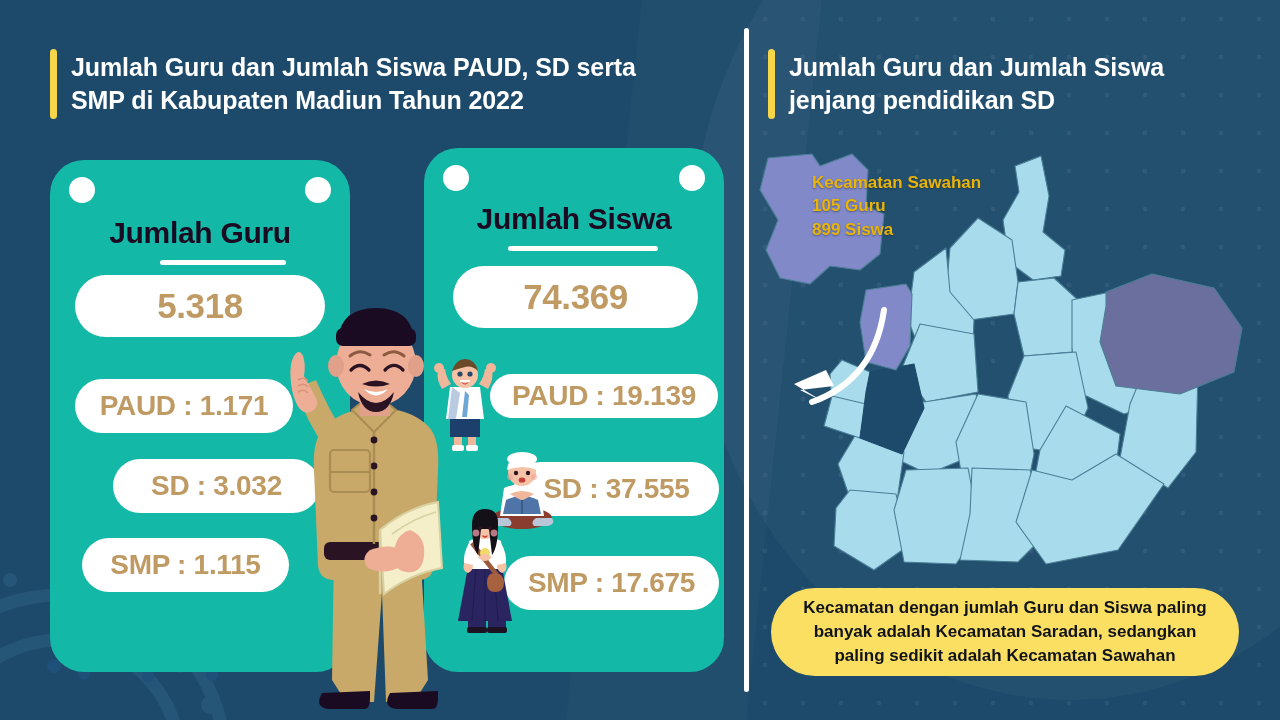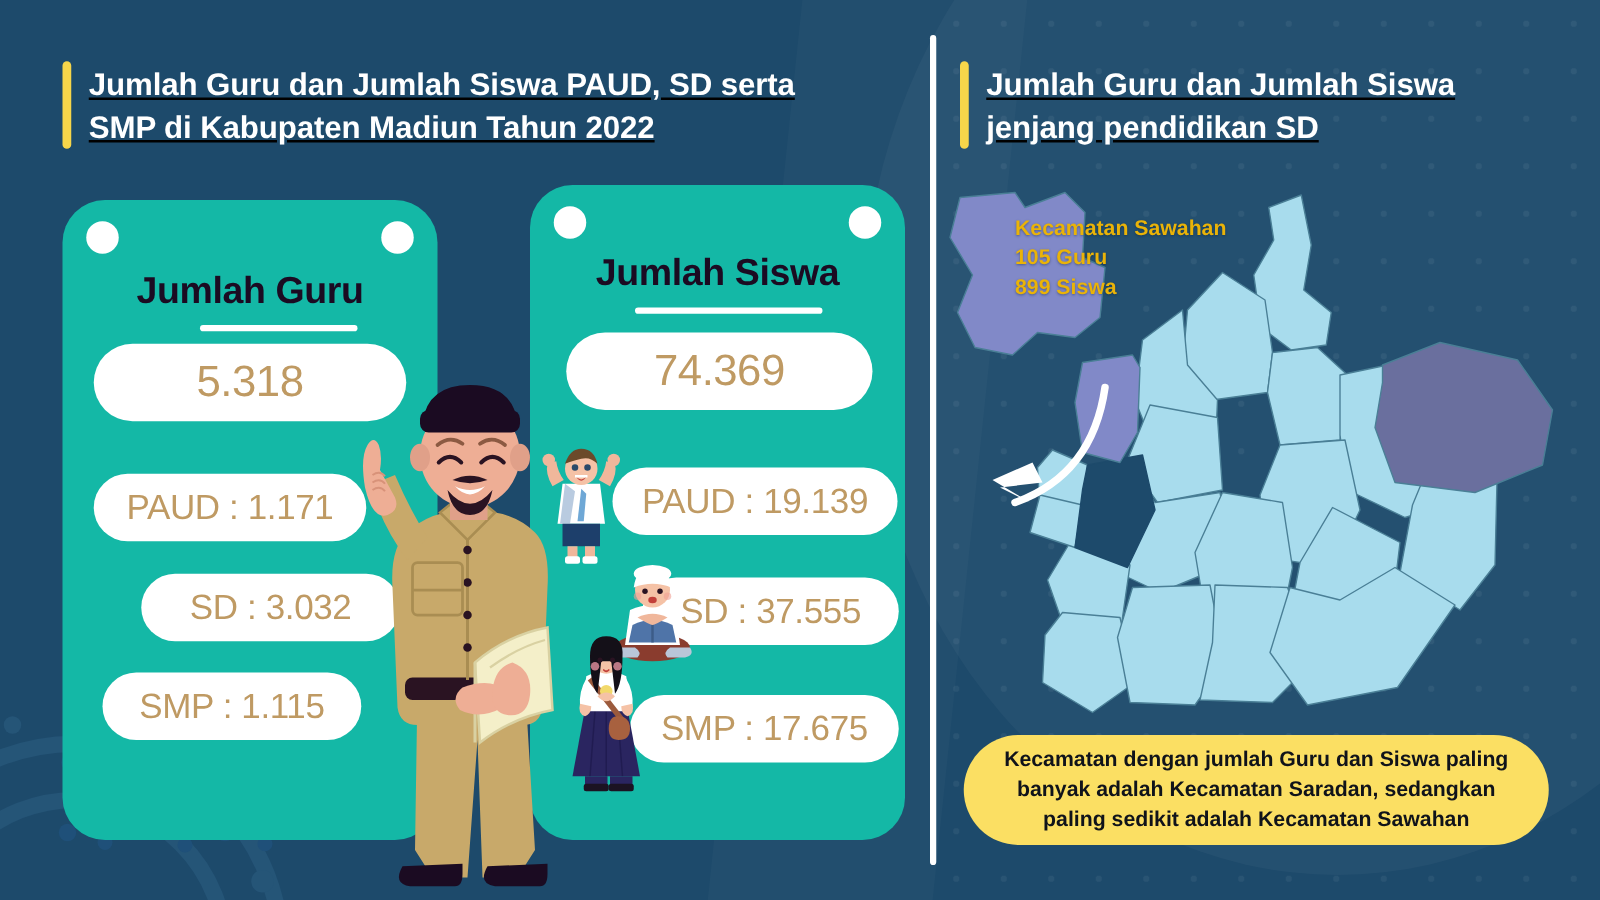--- a/index.html
+++ b/index.html
@@ -34,21 +34,21 @@
   .bg-rings {
     position:absolute; left:-150px; bottom:-160px; width:420px; height:420px;
     pointer-events:none; opacity:.85;
   }
   .bg-dots-left {
     position:absolute; left:40px; bottom:30px; width:240px; height:220px;
     pointer-events:none;
   }
 
   
-  .title-block { position:absolute; display:flex; gap:14px; align-items:flex-end;text-decoration:underline; }
+  .title-block { position:absolute; display:flex; gap:14px; align-items:center; }
   .title-bar {
     width:7px; border-radius:4px; background:#f7d64a; flex:none;
   }
   .title-text {
     color:#ffffff; font-weight:bold; font-size:25px; line-height:1.34;
     letter-spacing:-.1px; white-space:pre-line;
   }
   #title-left  { left:50px;  top:49px;  width:660px; }
   #title-left .title-bar { height:70px; }
   #title-right { left:768px; top:49px;  width:470px; }
@@ -83,33 +83,33 @@
 
   .card-rule {
     position:absolute; height:5px; background:#ffffff; border-radius:3px;
   }
   #card-guru  .card-rule { left:110px; width:126px; top:100px; }
   #card-siswa .card-rule { left:84px;  width:150px; top:98px; }
 
   .pill {
     position:absolute; background:#ffffff; border-radius:60px;
     display:flex; align-items:center; justify-content:center;
-    color:#bf9a63; font-weight:normal; white-space:nowrap;
+    color:#bf9a63; font-weight:bold; white-space:nowrap;
   }
   .pill.big { font-size:35px; letter-spacing:-.4px; }
   .pill.sub { font-size:28px; letter-spacing:-.3px; }
 
   
   #guru-total { left:25px;  top:115px; width:250px; height:62px; }
   #guru-paud  { left:25px;  top:219px; width:218px; height:54px; }
   #guru-sd    { left:63px;  top:299px; width:207px; height:54px; }
   #guru-smp   { left:32px;  top:378px; width:207px; height:54px; }
   
   #siswa-total { left:29px;  top:118px; width:245px; height:62px; }
-  #siswa-paud  { left:66px;  top:226px; width:228px; height:54px; }
+  #siswa-paud  { left:66px;  top:226px; width:228px; height:44px; }
   #siswa-sd    { left:90px;  top:314px; width:205px; height:54px; }
   #siswa-smp   { left:80px;  top:408px; width:215px; height:54px; }
 
   
   .illus { position:absolute; pointer-events:none; }
   #illus-teacher { left:262px; top:298px; width:230px; height:420px; z-index:4; }
   #illus-boy     { left:432px; top:357px; width:66px;  height:96px;  z-index:5; }
   #illus-mengaji { left:480px; top:448px; width:84px;  height:84px;  z-index:5; }
   #illus-girl    { left:450px; top:505px; width:70px;  height:130px; z-index:5; }
 

